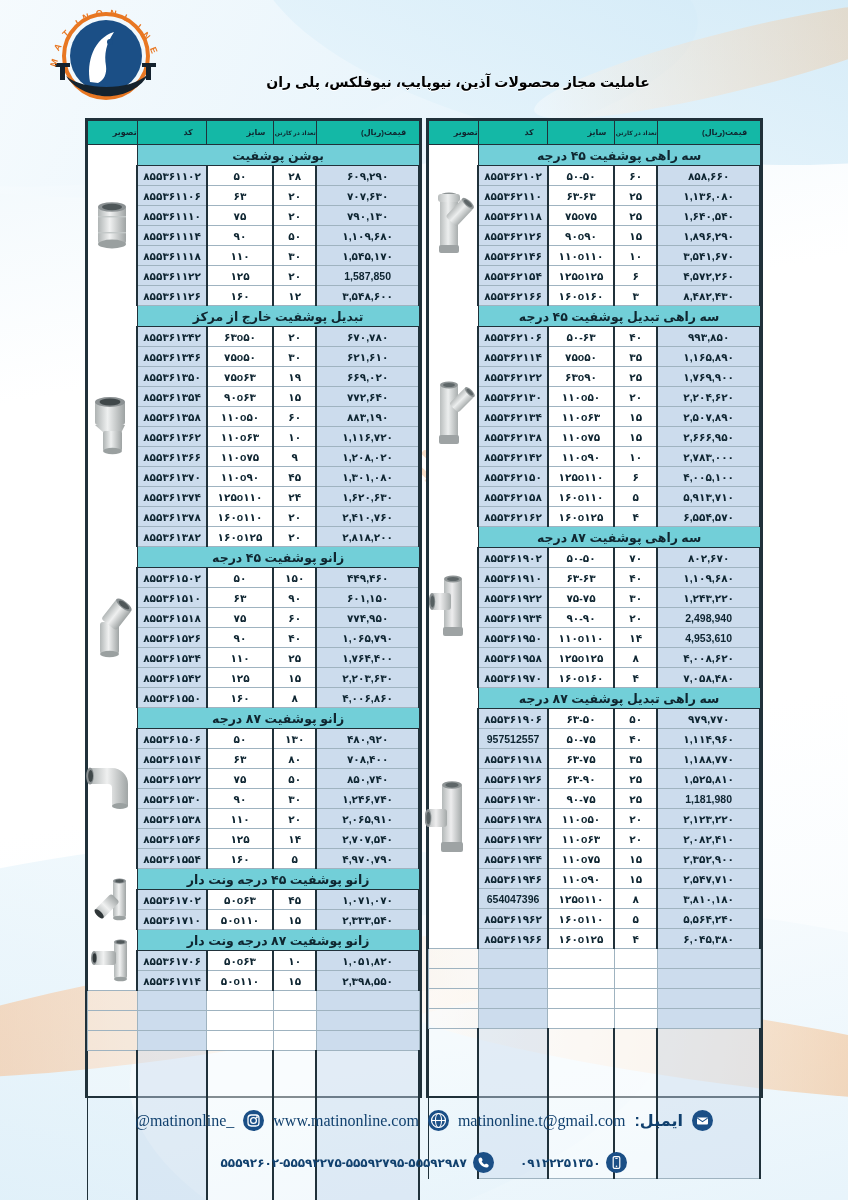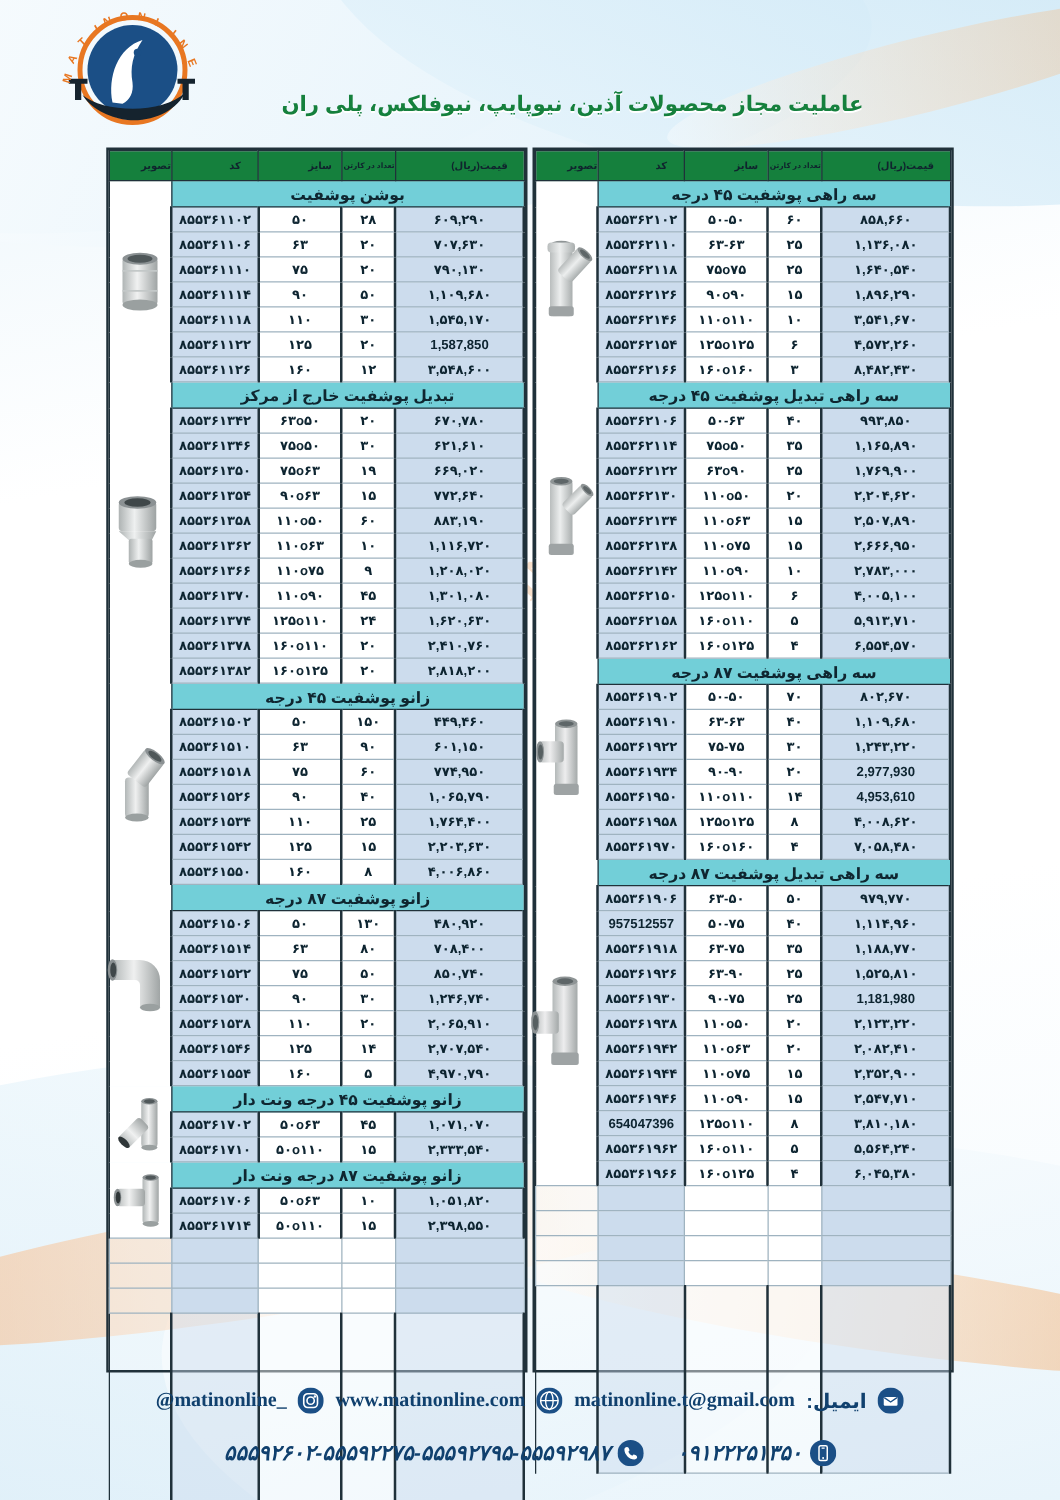--- a/index.html
+++ b/index.html
@@ -44,21 +44,21 @@
   .hdr-title {
     position:absolute; right:208px; top:24px; width:430px;
     text-align:center;
     font-size:27px; font-weight:bold; color:#1b4f86;
     letter-spacing:.5px;
     text-shadow: 0 1px 0 #ffffff;
   }
   .hdr-sub {
     position:absolute; right:140px; top:74px; width:500px;
     text-align:center;
-    font-size:17px; font-weight:bold; color:#15803d;
+    font-size:14px; font-weight:bold; color:#000000;
     text-shadow: 0 1px 0 #ffffff;
   }
 
   
   #logo { position:absolute; left:30px; top:4px; width:152px; height:104px; }
   #logo svg { width:100%; height:100%; }
 
   
   #tables {
     position:absolute;
@@ -76,21 +76,21 @@
   }
   table { width:100%; border-collapse: collapse; table-layout: fixed; }
 
   col.c-price { width: 31%; }
   col.c-qty   { width: 13%; }
   col.c-size  { width: 20%; }
   col.c-code  { width: 21%; }
   col.c-img   { width: 15%; }
 
   thead th {
-    background:#15803d;
+    background:#14b8a6;
     border:1px solid #20313a;
     height:24px;
     font-size:8px;
     font-weight:bold;
     color:#10242e;
     text-align:center;
     vertical-align:middle;
     white-space:nowrap;
     padding-left:32px;
   }
@@ -168,22 +168,22 @@
     z-index:6;
   }
   .f-row {
     position:absolute; left:0; width:848px;
     display:flex; align-items:center; justify-content:center;
     direction: rtl;
   }
   .f-row1 { top:10px; gap:9px; }
   .f-row2 { top:52px; gap:26px; }
   .f-label { font-size:16px; font-weight:bold; color:#10406e; }
-  .f-text  { font-size:16px; font-weight:bold; color:#10406e; font-family:"Liberation Serif", serif; direction:ltr; }
-  .f-phone { font-size:17px; font-weight:bold; color:#10406e; letter-spacing:.5px;font-style:italic; }
+  .f-text  { font-size:16px; font-weight:normal; color:#10406e; font-family:"Liberation Serif", serif; direction:ltr; }
+  .f-phone { font-size:12px; font-weight:bold; color:#10406e; letter-spacing:.5px; }
   .f-ico { width:21px; height:21px; flex:0 0 21px; }
   .f-ico svg { display:block; width:21px; height:21px; }
   .f-grp { display:flex; align-items:center; gap:6px; }
 </style>
 </head>
 <body>
 
 <div id="page">
   <div class="bg-swoosh sw1"></div>
   <div class="bg-swoosh sw2"></div>
@@ -431,21 +431,21 @@
             <td class="size">۶۳-۶۳</td>
             <td class="code">۸۵۵۳۶۱۹۱۰</td>
           </tr>
           <tr>
             <td class="price">۱,۲۴۳,۲۲۰</td>
             <td class="qty">۳۰</td>
             <td class="size">۷۵-۷۵</td>
             <td class="code">۸۵۵۳۶۱۹۲۲</td>
           </tr>
           <tr>
-            <td class="price">2,977,930</td>
+            <td class="price">2,498,940</td>
             <td class="qty">۲۰</td>
             <td class="size">۹۰-۹۰</td>
             <td class="code">۸۵۵۳۶۱۹۳۴</td>
           </tr>
           <tr>
             <td class="price">4,953,610</td>
             <td class="qty">۱۴</td>
             <td class="size">۱۱۰o۱۱۰</td>
             <td class="code">۸۵۵۳۶۱۹۵۰</td>
           </tr>

